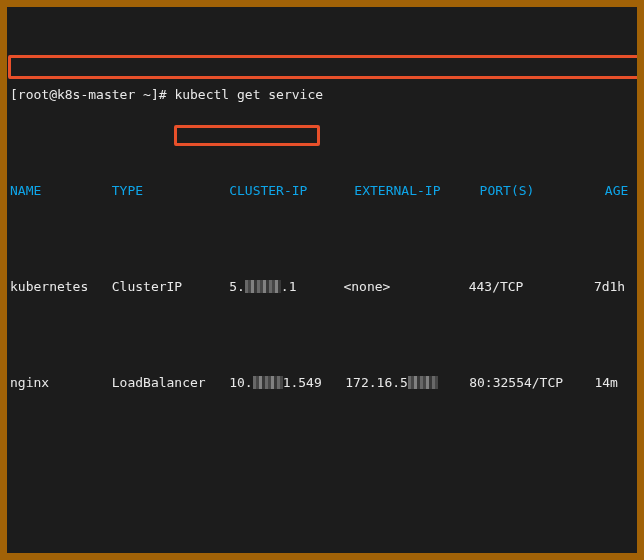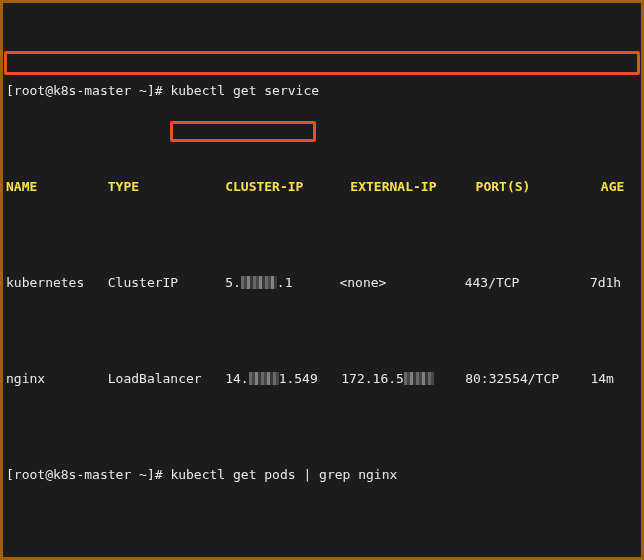--- a/index.html
+++ b/index.html
@@ -11,37 +11,37 @@
     position: relative;
     width: 644px;
     height: 560px;
     background: #1c1c1c;
     overflow: hidden;
     font-family: "DejaVu Sans Mono", "Liberation Mono", monospace;
     font-size: 13px;
     line-height: 19.2px;
     color: #e8e8e8;
     box-sizing: border-box;
-    border: 3px solid #a16207;
+    border: 7px solid #a16207;
   }
   #lines {
     position: absolute;
     left: 3px;
     top: 1px;
     right: 0;
     white-space: pre;
   }
   .line {
     height: 19.2px;
     white-space: pre;
     letter-spacing: 0px;
   }
   .tok { white-space: pre; }
   .c-white  { color: #e9e9e9; }
-  .c-cyan   { color: #fde047; font-weight: bold; }
+  .c-cyan   { color: #0ea5e9; }
 
   
   .blur {
     display: inline-block;
     vertical-align: -2px;
     height: 13px;
     background:
       repeating-linear-gradient(90deg,
         #6f6f6f 0px, #6f6f6f 3px,
         #4a4a4a 3px, #4a4a4a 6px,
@@ -81,24 +81,23 @@
     
     <div class="line"><span class="tok c-white">[root@k8s-master ~]# </span><span class="tok c-white">kubectl get service</span></div>
 
     
     <div class="line"><span class="tok c-cyan">NAME         TYPE           CLUSTER-IP      EXTERNAL-IP     PORT(S)         AGE</span></div>
 
     
     <div class="line"><span class="tok c-white">kubernetes   ClusterIP      5.</span><span class="blur" style="width:36px"></span><span class="tok c-white">.1</span><span class="tok c-white">      &lt;none&gt;          443/TCP         7d1h</span></div>
 
     
-    <div class="line"><span class="tok c-white">nginx        LoadBalancer   14.</span><span class="blur" style="width:30px"></span><span class="tok c-white">1.549</span><span class="tok c-white">   172.16.5</span><span class="blur" style="width:30px"></span><span class="tok c-white">    80:32554/TCP    14m</span></div>
+    <div class="line"><span class="tok c-white">nginx        LoadBalancer   10.</span><span class="blur" style="width:30px"></span><span class="tok c-white">1.549</span><span class="tok c-white">   172.16.5</span><span class="blur" style="width:30px"></span><span class="tok c-white">    80:32554/TCP    14m</span></div>
 
     
-    <div class="line"><span class="tok c-white">[root@k8s-master ~]# </span><span class="tok c-white">kubectl get pods | grep nginx</span></div>
 
     
     <div class="line"></div>
 
     
     
 
     
     
 

